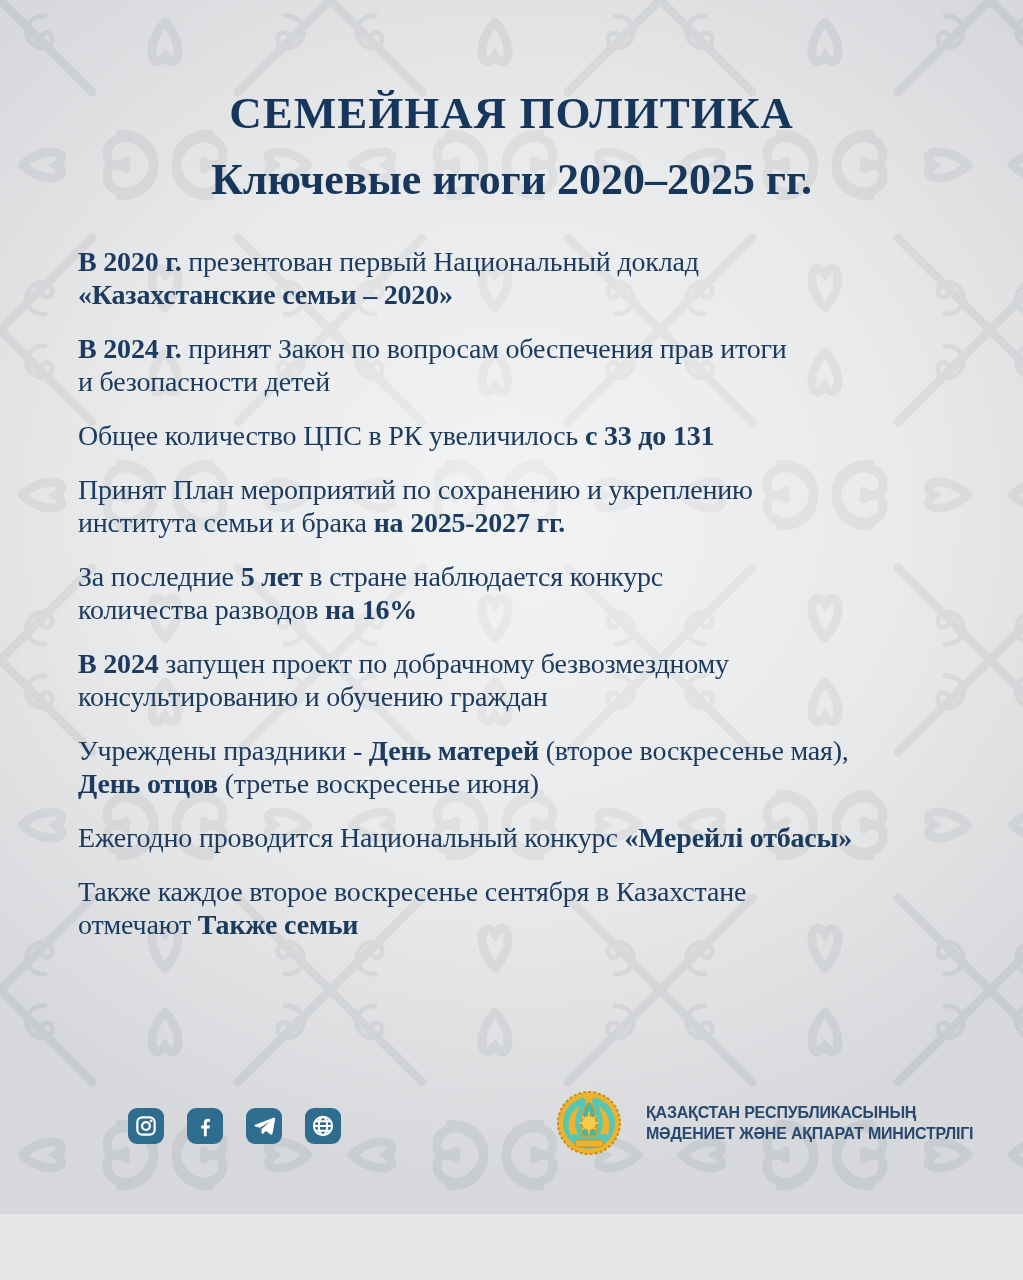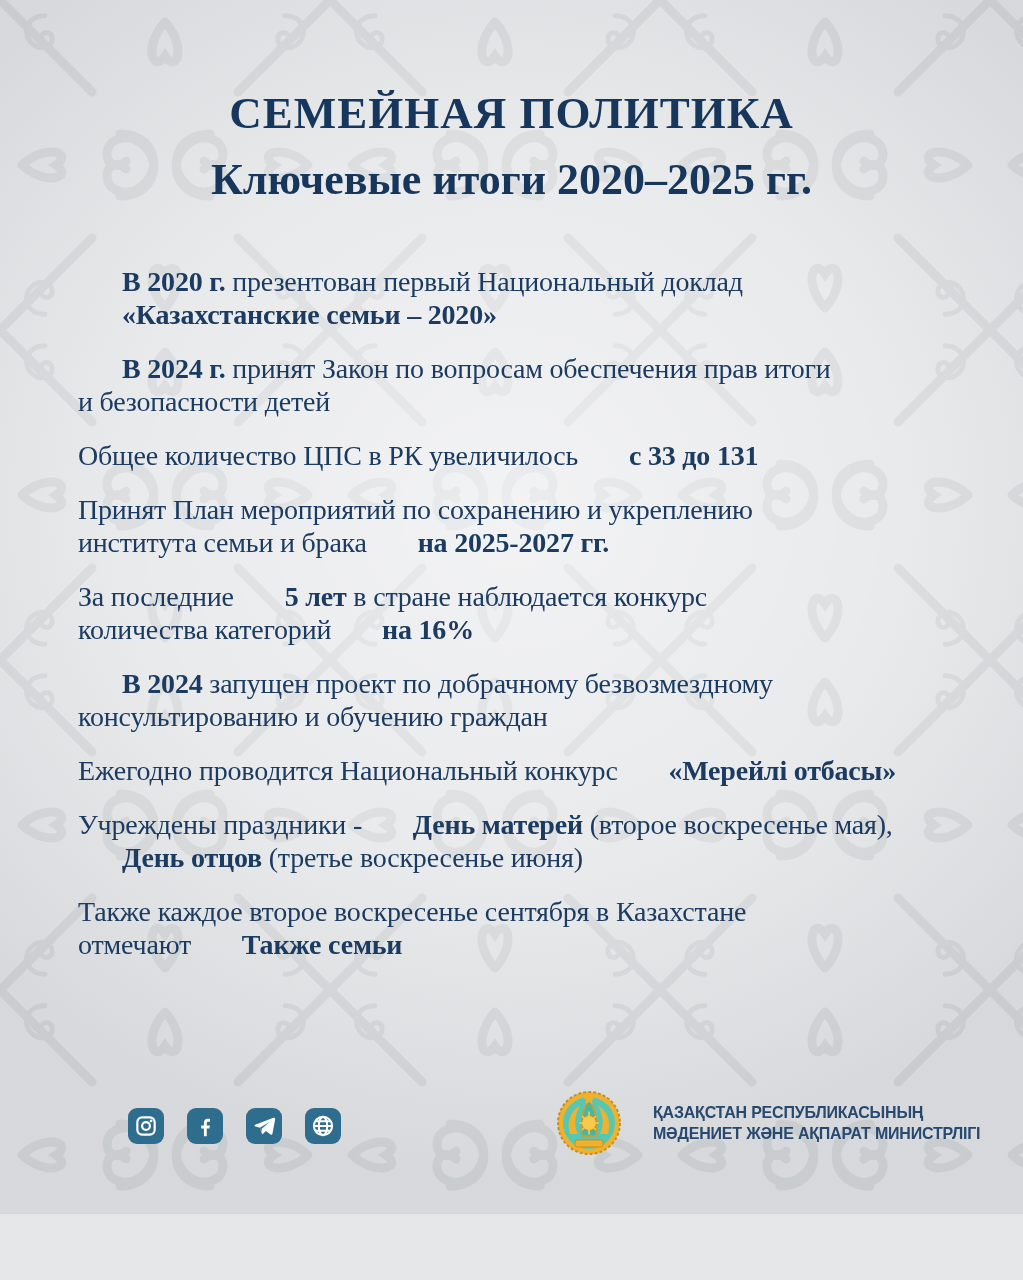--- a/index.html
+++ b/index.html
@@ -45,32 +45,32 @@
     line-height: 1.12;
     margin-bottom: 18px;
     font-family: "Liberation Serif", "DejaVu Serif", serif;
   }
   .subtitle {
     text-align: center;
     font-size: 44px;
     font-weight: 700;
     color: #16365c;
     line-height: 1.1;
-    margin-bottom: 60px;
+    margin-bottom: 40px;
     font-family: "Liberation Serif", "DejaVu Serif", serif;
   }
   .paras { }
   .para {
     font-size: 28px;
     line-height: 33px;
     color: #1b3b61;
     margin-bottom: 21px;
     letter-spacing: -0.2px;
   }
-  .para .b { font-weight: 700; margin-left: 44px; }
+  .para .b { font-weight: 700; }
   .footer {
     position: absolute;
     left: 0; right: 0;
     top: 1086px;
     z-index: 2;
   }
   .social {
     position: absolute;
     left: 128px;
     top: 22px;
@@ -87,21 +87,21 @@
     justify-content: center;
     cursor: pointer;
   }
   .social-btn svg { width: 26px; height: 26px; display: block; }
   .ministry {
     position: absolute;
     left: 556px;
     top: 4px;
     display: flex;
     align-items: center;
-    gap: 31px;
+    gap: 24px;
   }
   .emblem { width: 66px; height: 66px; display: block; }
   .emblem svg { width: 66px; height: 66px; display: block; }
   .mtext {
     font-family: "Liberation Sans", "DejaVu Sans", sans-serif;
     font-weight: 700;
     font-size: 17px;
     line-height: 1.25;
     color: #27496f;
     letter-spacing: -0.2px;
@@ -145,24 +145,24 @@
   <div class="vignette"></div>
 
   <div class="content">
     <h1 class="title">СЕМЕЙНАЯ ПОЛИТИКА</h1>
     <h2 class="subtitle">Ключевые итоги 2020–2025 гг.</h2>
     <div class="paras" id="paras">
         <p class="para"><span class="b">В 2020 г.</span><span> презентован первый Национальный доклад</span><br><span class="b">«Казахстанские семьи – 2020»</span></p>
         <p class="para"><span class="b">В 2024 г.</span><span> принят Закон по вопросам обеспечения прав итоги</span><br><span>и безопасности детей</span></p>
         <p class="para"><span>Общее количество ЦПС в РК увеличилось </span><span class="b">с 33 до 131</span></p>
         <p class="para"><span>Принят План мероприятий по сохранению и укреплению</span><br><span>института семьи и брака </span><span class="b">на 2025-2027 гг.</span></p>
-        <p class="para"><span>За последние </span><span class="b">5 лет</span><span> в стране наблюдается конкурс</span><br><span>количества категорий </span><span class="b">на 16%</span></p>
+        <p class="para"><span>За последние </span><span class="b">5 лет</span><span> в стране наблюдается конкурс</span><br><span>количества разводов </span><span class="b">на 16%</span></p>
         <p class="para"><span class="b">В 2024</span><span> запущен проект по добрачному безвозмездному</span><br><span>консультированию и обучению граждан</span></p>
+        <p class="para"><span>Учреждены праздники - </span><span class="b">День матерей</span><span> (второе воскресенье мая),</span><br><span class="b">День отцов</span><span> (третье воскресенье июня)</span></p>
         <p class="para"><span>Ежегодно проводится Национальный конкурс </span><span class="b">«Мерейлі отбасы»</span></p>
-        <p class="para"><span>Учреждены праздники - </span><span class="b">День матерей</span><span> (второе воскресенье мая),</span><br><span class="b">День отцов</span><span> (третье воскресенье июня)</span></p>
         <p class="para"><span>Также каждое второе воскресенье сентября в Казахстане</span><br><span>отмечают </span><span class="b">Также семьи</span></p>
       </div>
   </div>
 
   <div class="footer">
     <div class="social" id="social">
         <span class="social-btn">
           <svg viewBox="0 0 24 24">
             <rect x="4" y="4" width="16" height="16" rx="4.5" fill="none" stroke="#fff" stroke-width="2"></rect>
             <circle cx="12" cy="12" r="3.6" fill="none" stroke="#fff" stroke-width="2"></circle>

